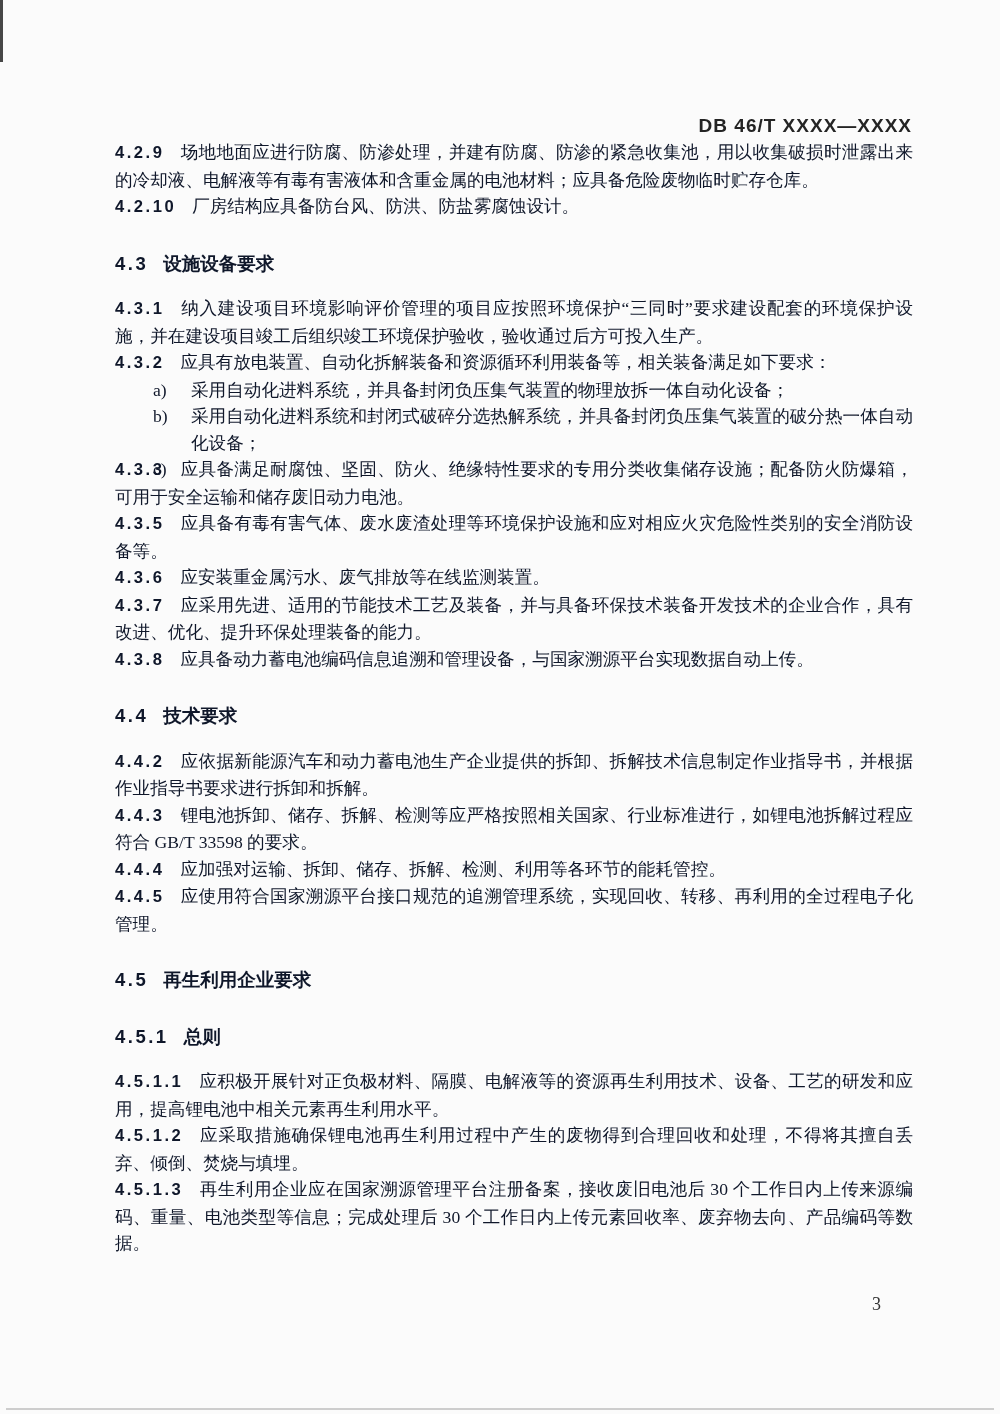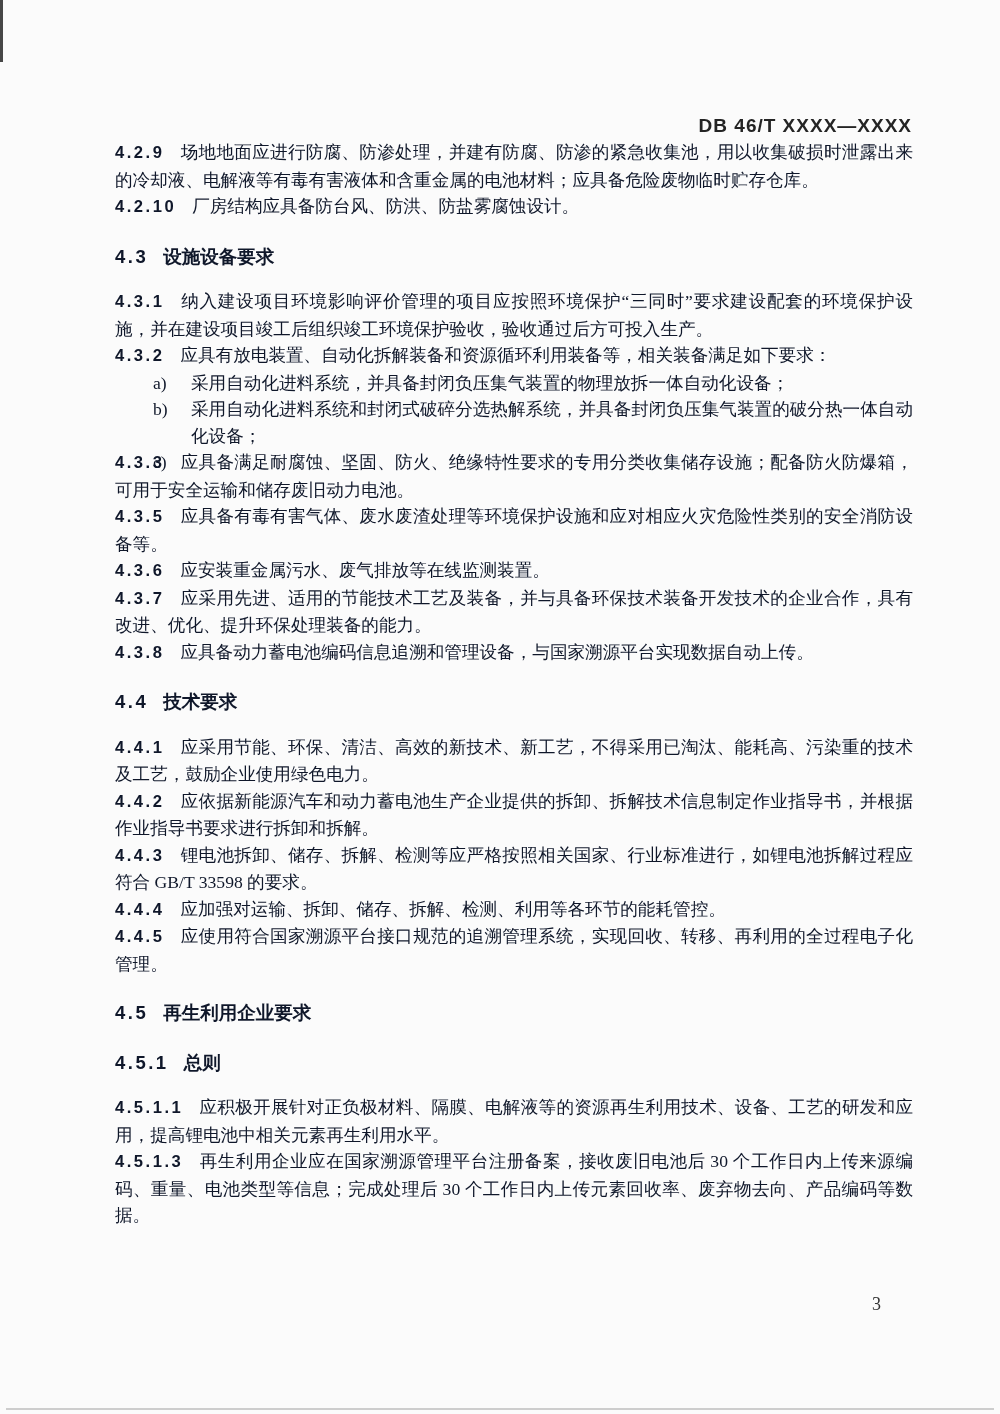--- a/index.html
+++ b/index.html
@@ -42,21 +42,21 @@
     font-weight: 700;
     font-size: 16.6px;
     letter-spacing: 2.5px;
     margin-right: 16px;
     white-space: nowrap;
   }
   .content p.heading {
     font-family: "Liberation Sans", "DejaVu Sans", sans-serif;
     font-weight: 700;
     font-size: 18.5px;
-    margin: 23px 0 18px 0;
+    margin: 30px 0 18px 0;
     text-align: left;
   }
   .content p.heading .num {
     letter-spacing: 2.5px;
     margin-right: 15px;
     white-space: nowrap;
   }
   .content p.list {
     position: relative;
     padding-left: 76px;
@@ -100,28 +100,28 @@
       <p class="clause"><span class="num">4.3.2</span><span class="txt">应具有放电装置、自动化拆解装备和资源循环利用装备等，相关装备满足如下要求：</span></p>
       <p class="list"><span class="label">a)</span><span class="txt">采用自动化进料系统，并具备封闭负压集气装置的物理放拆一体自动化设备；</span></p>
       <p class="list"><span class="label">b)</span><span class="txt">采用自动化进料系统和封闭式破碎分选热解系统，并具备封闭负压集气装置的破分热一体自动化设备；</span></p>
       <p class="list"><span class="label">c)</span></p>
       <p class="clause"><span class="num">4.3.3</span><span class="txt">应具备满足耐腐蚀、坚固、防火、绝缘特性要求的专用分类收集储存设施；配备防火防爆箱，可用于安全运输和储存废旧动力电池。</span></p>
       <p class="clause"><span class="num">4.3.5</span><span class="txt">应具备有毒有害气体、废水废渣处理等环境保护设施和应对相应火灾危险性类别的安全消防设备等。</span></p>
       <p class="clause"><span class="num">4.3.6</span><span class="txt">应安装重金属污水、废气排放等在线监测装置。</span></p>
       <p class="clause"><span class="num">4.3.7</span><span class="txt">应采用先进、适用的节能技术工艺及装备，并与具备环保技术装备开发技术的企业合作，具有改进、优化、提升环保处理装备的能力。</span></p>
       <p class="clause"><span class="num">4.3.8</span><span class="txt">应具备动力蓄电池编码信息追溯和管理设备，与国家溯源平台实现数据自动上传。</span></p>
       <p class="heading"><span class="num">4.4</span><span class="txt">技术要求</span></p>
-      <p class="clause"><span class="num">4.4.1</span><span class="txt">应采用节能、环保、清洁、高效的新技术、新工艺，不得采用已淘汰、能耗高、污染重的技术及工艺，鼓励企业使用绿色电力。</span></p>
       <p class="clause"><span class="num">4.4.2</span><span class="txt">应依据新能源汽车和动力蓄电池生产企业提供的拆卸、拆解技术信息制定作业指导书，并根据作业指导书要求进行拆卸和拆解。</span></p>
       <p class="clause"><span class="num">4.4.3</span><span class="txt">锂电池拆卸、储存、拆解、检测等应严格按照相关国家、行业标准进行，如锂电池拆解过程应符合 GB/T 33598 的要求。</span></p>
       <p class="clause"><span class="num">4.4.4</span><span class="txt">应加强对运输、拆卸、储存、拆解、检测、利用等各环节的能耗管控。</span></p>
       <p class="clause"><span class="num">4.4.5</span><span class="txt">应使用符合国家溯源平台接口规范的追溯管理系统，实现回收、转移、再利用的全过程电子化管理。</span></p>
       <p class="heading"><span class="num">4.5</span><span class="txt">再生利用企业要求</span></p>
       <p class="heading"><span class="num">4.5.1</span><span class="txt">总则</span></p>
       <p class="clause"><span class="num">4.5.1.1</span><span class="txt">应积极开展针对正负极材料、隔膜、电解液等的资源再生利用技术、设备、工艺的研发和应用，提高锂电池中相关元素再生利用水平。</span></p>
+      <p class="clause"><span class="num">4.5.1.2</span><span class="txt">应采取措施确保锂电池再生利用过程中产生的废物得到合理回收和处理，不得将其擅自丢弃、倾倒、焚烧与填埋。</span></p>
       <p class="clause"><span class="num">4.5.1.3</span><span class="txt">再生利用企业应在国家溯源管理平台注册备案，接收废旧电池后 30 个工作日内上传来源编码、重量、电池类型等信息；完成处理后 30 个工作日内上传元素回收率、废弃物去向、产品编码等数据。</span></p>
     </main>
 
   <div class="page-number">3</div>
 
   <div class="scan-mark-left"></div>
   <div class="scan-mark-bottom"></div>
 </div>
 
 </body></html>

